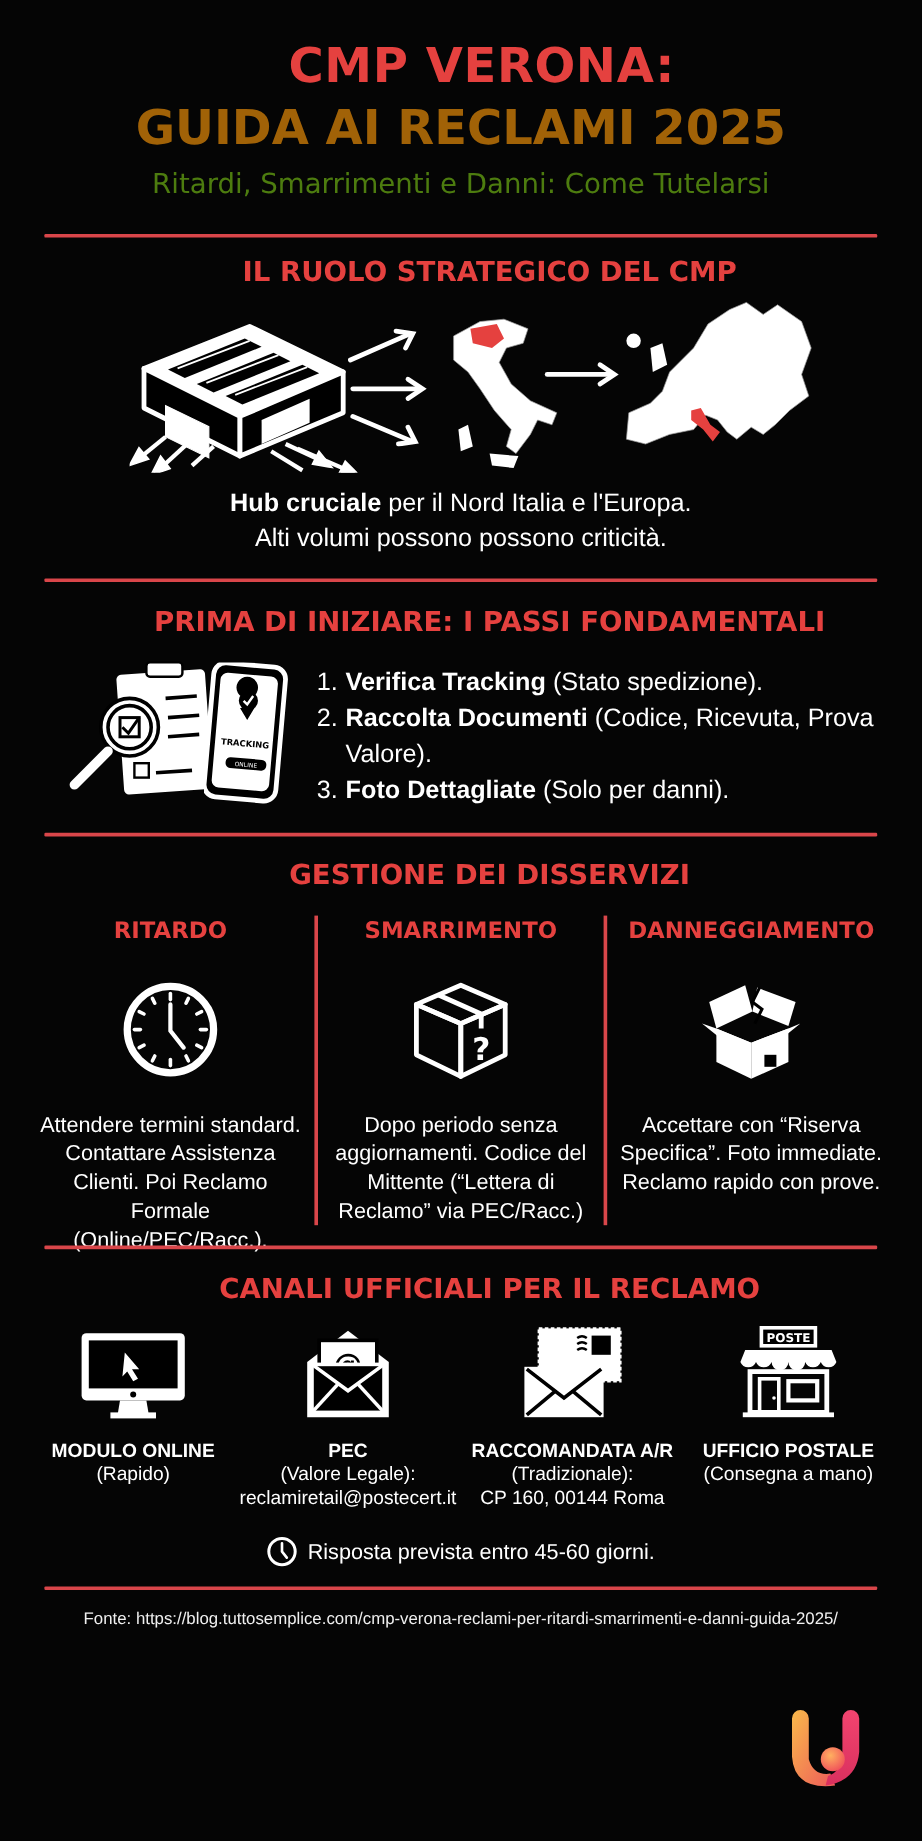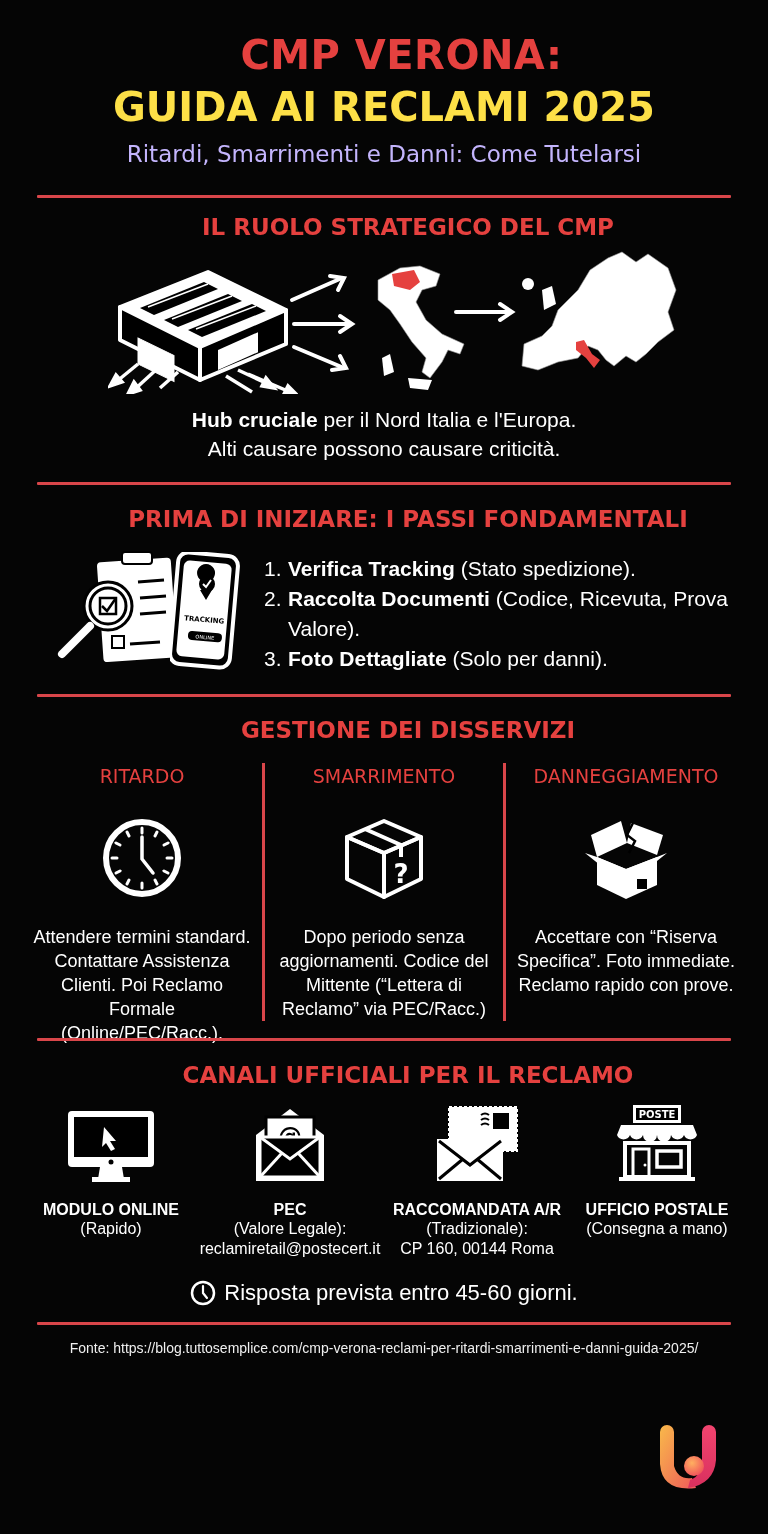--- a/index.html
+++ b/index.html
@@ -1,46 +1,46 @@
 <!DOCTYPE html>
 <html><head>
 <meta charset="utf-8">
 <style>
   * { box-sizing: border-box; margin: 0; padding: 0; }
   html, body { width: 768px; height: 1534px; background: #050505; overflow: hidden; }
   body { font-family: "Liberation Sans", sans-serif; color: #ffffff; position: relative; }
 
   .hdr1 { position: absolute; top: 32px; left: 0; width: 768px; text-align: center; font-family: "DejaVu Sans", sans-serif; font-weight: bold; font-size: 40px; color: #e5413f; letter-spacing: 0.5px; padding-left: 35px; }
-  .hdr2 { position: absolute; top: 84px; left: 0; width: 768px; text-align: center; font-family: "DejaVu Sans", sans-serif; font-weight: bold; font-size: 40px; color: #fde047; }
-  .hdr3 { position: absolute; top: 141px; left: 0; width: 768px; text-align: center; font-family: "DejaVu Sans", sans-serif; font-size: 23px; color: #c4b5fd; }
+  .hdr2 { position: absolute; top: 84px; left: 0; width: 768px; text-align: center; font-family: "DejaVu Sans", sans-serif; font-weight: bold; font-size: 40px; color: #a16207; }
+  .hdr3 { position: absolute; top: 141px; left: 0; width: 768px; text-align: center; font-family: "DejaVu Sans", sans-serif; font-size: 23px; color: #4d7c0f; }
 
   .divider { position: absolute; left: 37px; width: 694px; height: 3px; background: #d9464a; border-radius: 1px; }
 
   .sec-title { position: absolute; left: 0; width: 768px; text-align: center; font-family: "DejaVu Sans", sans-serif; font-weight: bold; font-size: 23px; color: #e5413f; margin-left: 24px; }
 
   .hub-text { position: absolute; top: 405px; left: 0; width: 768px; text-align: center; font-size: 21px; line-height: 29px; }
   .hub-text b { font-weight: bold; }
 
   .steps { position: absolute; top: 554px; left: 264px; width: 470px; font-size: 21px; line-height: 30px; }
   .step { display: flex; }
   .step .num { width: 24px; flex: none; }
   .step b { font-weight: bold; }
 
   .col { position: absolute; top: 765px; width: 240px; text-align: center; }
-  .col-title { font-family: "DejaVu Sans", sans-serif; font-weight: normal; font-size: 19px; color: #e5413f; height: 30px; }
+  .col-title { font-family: "DejaVu Sans", sans-serif; font-weight: bold; font-size: 19px; color: #e5413f; height: 30px; }
   .col-icon { margin: 18px auto 0; width: 90px; height: 90px; }
   .col-text { margin-top: 22px; font-size: 18px; line-height: 24px; padding: 0 10px; }
   .vsep { position: absolute; top: 763px; width: 3px; height: 258px; background: #d9464a; }
 
   .chan { position: absolute; top: 1105px; width: 190px; text-align: center; }
   .chan-icon { height: 78px; display: flex; justify-content: center; align-items: flex-end; }
   .chan-name { margin-top: 18px; font-weight: bold; font-size: 16px; }
   .chan-desc { font-size: 16px; line-height: 20px; }
 
-  .resp { position: absolute; top: 1280px; left: 0; width: 768px; display: flex; justify-content: center; align-items: center; gap: 8px; font-size: 22px; }
+  .resp { position: absolute; top: 1280px; left: 0; width: 768px; display: flex; justify-content: center; align-items: center; gap: 8px; font-size: 18px; }
   .fonte { position: absolute; top: 1340px; left: 0; width: 768px; text-align: center; font-size: 14px; color: #f0f0f0; }
   .logo { position: absolute; top: 1420px; left: 650px; width: 80px; height: 80px; }
 </style>
 </head>
 <body>
 
 <div class="hdr1">CMP VERONA:</div>
 <div class="hdr2">GUIDA AI RECLAMI 2025</div>
 <div class="hdr3">Ritardi, Smarrimenti e Danni: Come Tutelarsi</div>
 <div class="divider" style="top:195px"></div>
@@ -106,21 +106,21 @@
 
 <svg style="position:absolute;left:518px;top:250px" width="160" height="136" viewBox="0 0 160 136">
   <path d="M40,60 L60,40 L72,20 L90,8 L104,2 L118,12 L130,4 L150,18 L158,40 L150,62 L156,80 L140,92 L128,104 L118,112 L108,106 L96,116 L88,110 L80,100 L70,96 L60,108 L40,112 L20,120 L4,116 L6,94 L24,86 L34,76 Z" fill="#fff" stroke="#999" stroke-width="0.6"></path>
   <path d="M24,40 L34,36 L38,54 L26,60 Z" fill="#fff"></path>
   <circle cx="10" cy="34" r="6" fill="#fff"></circle>
   <path d="M58,92 L66,90 L74,104 L82,110 L76,118 L68,108 L58,100 Z" fill="#e5413f"></path>
 </svg>
 
 <div class="hub-text">
   <div><b>Hub cruciale</b><span> per il Nord Italia e l'Europa.</span></div>
-  <div>Alti causare possono causare criticità.</div>
+  <div>Alti volumi possono possono criticità.</div>
 </div>
 <div class="divider" style="top:482px"></div>
 
 <div class="sec-title" style="top:506px">PRIMA DI INIZIARE: I PASSI FONDAMENTALI</div>
 
 <svg style="position:absolute;left:56px;top:548px" width="130" height="116" viewBox="0 0 130 116">
   <rect x="44" y="12" width="74" height="100" rx="4" fill="#fff" transform="rotate(-4 80 60)"></rect>
   <rect x="66" y="4" width="30" height="12" rx="3" fill="#fff" stroke="#000" stroke-width="2"></rect>
   <g stroke="#000" stroke-width="3">
     <line x1="82" y1="34" x2="108" y2="32"></line>

